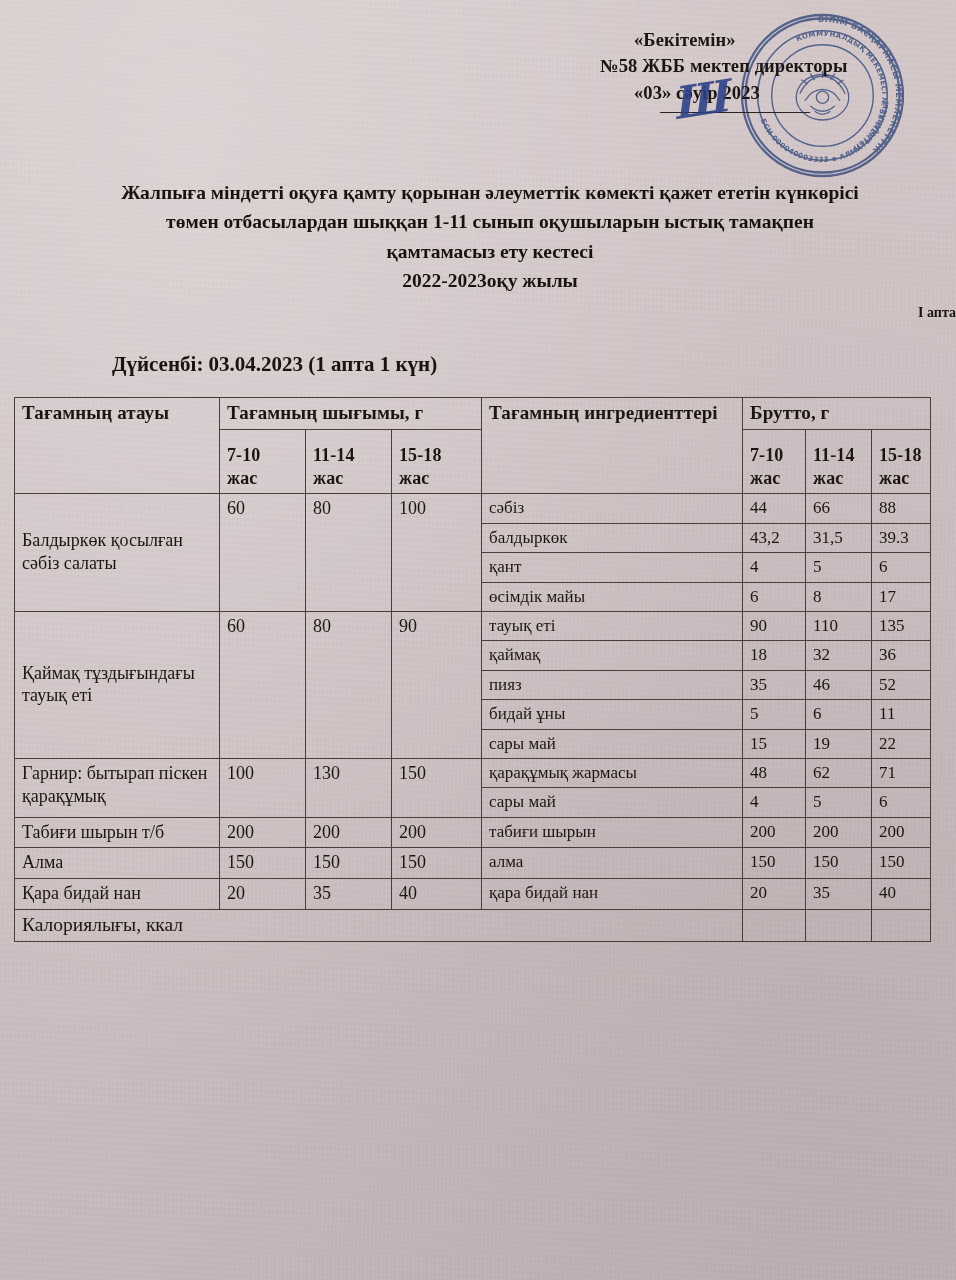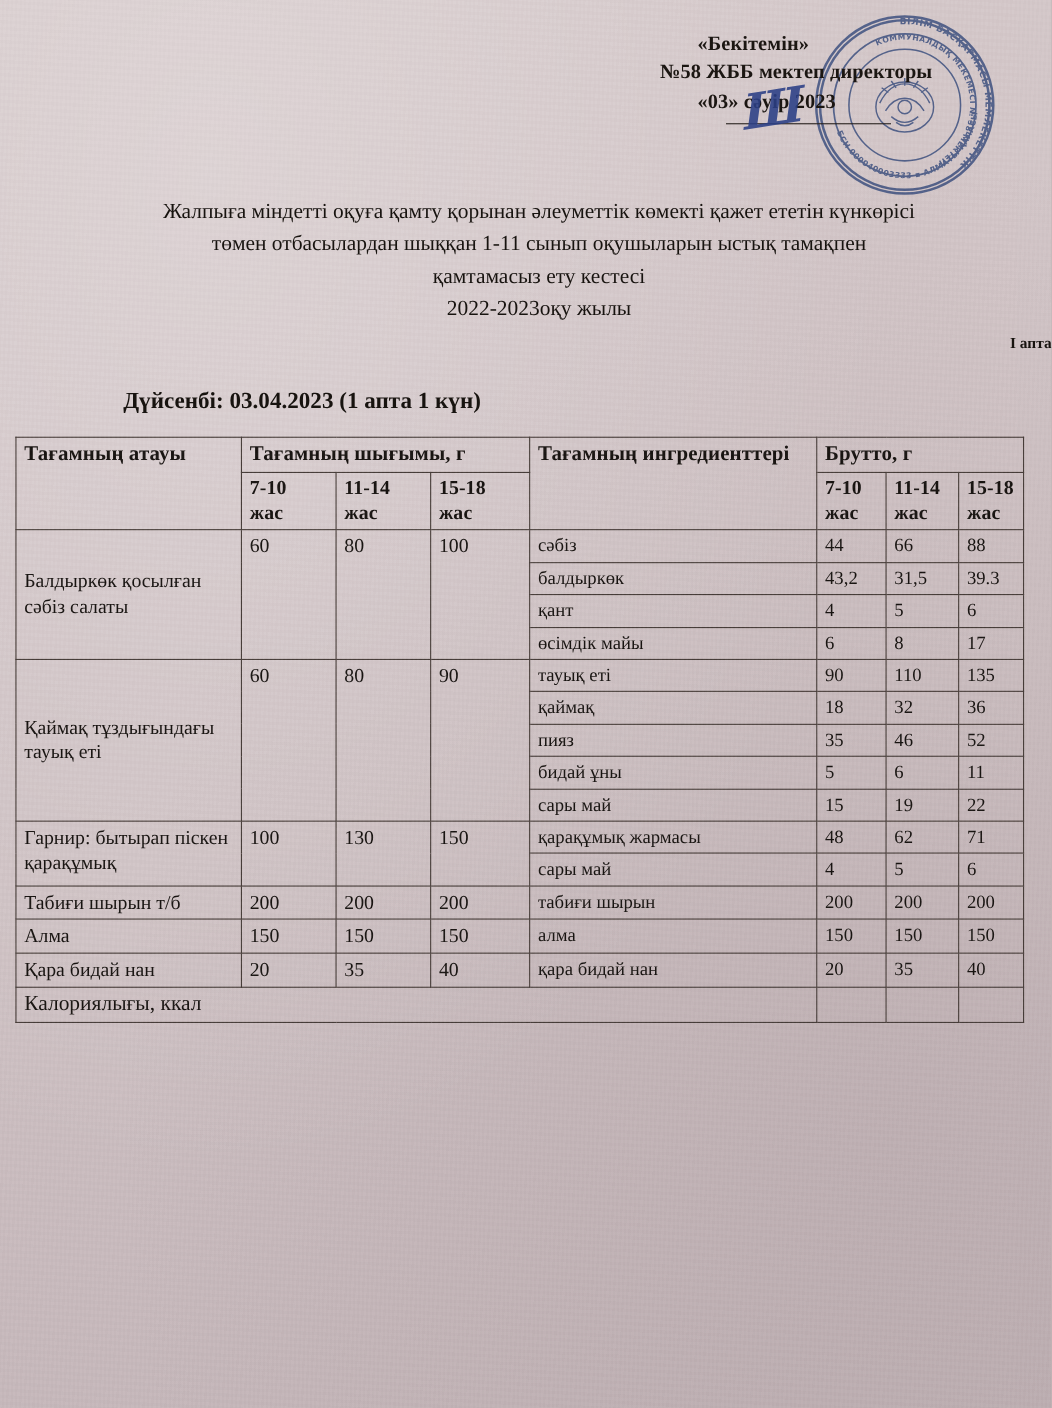--- a/index.html
+++ b/index.html
@@ -81,21 +81,21 @@
     mix-blend-mode: multiply;
   }
 
   
   .doc-title {
     position: absolute;
     top: 178px;
     left: 95px;
     width: 790px;
     text-align: center;
-    font-weight: normal;
+    font-weight: bold;
     font-size: 19.5px;
     line-height: 1.5;
     z-index: 2;
   }
   .week-label {
     position: absolute;
     top: 305px;
     left: 0;
     width: 956px;
     text-align: right;
@@ -132,21 +132,21 @@
     line-height: 1.26;
     background: transparent;
   }
   .menu-table th {
     font-weight: bold;
     font-size: 19px;
     letter-spacing: 0.1px;
   }
   .menu-table th.sub {
     font-size: 18px;
-    padding-top: 2px;
+    padding-top: 14px;
   }
   .dish-name { font-size: 18px; line-height: 1.3; }
   .dish-name.mid { vertical-align: middle; }
   .num { font-size: 18px; }
   .ingr { font-size: 17px; padding-top: 2px; padding-bottom: 2px; }
   .ingr-num { font-size: 17px; padding-top: 2px; padding-bottom: 2px; }
   .calories {
     font-weight: bold;
     font-size: 19.5px;
     padding-top: 6px;

